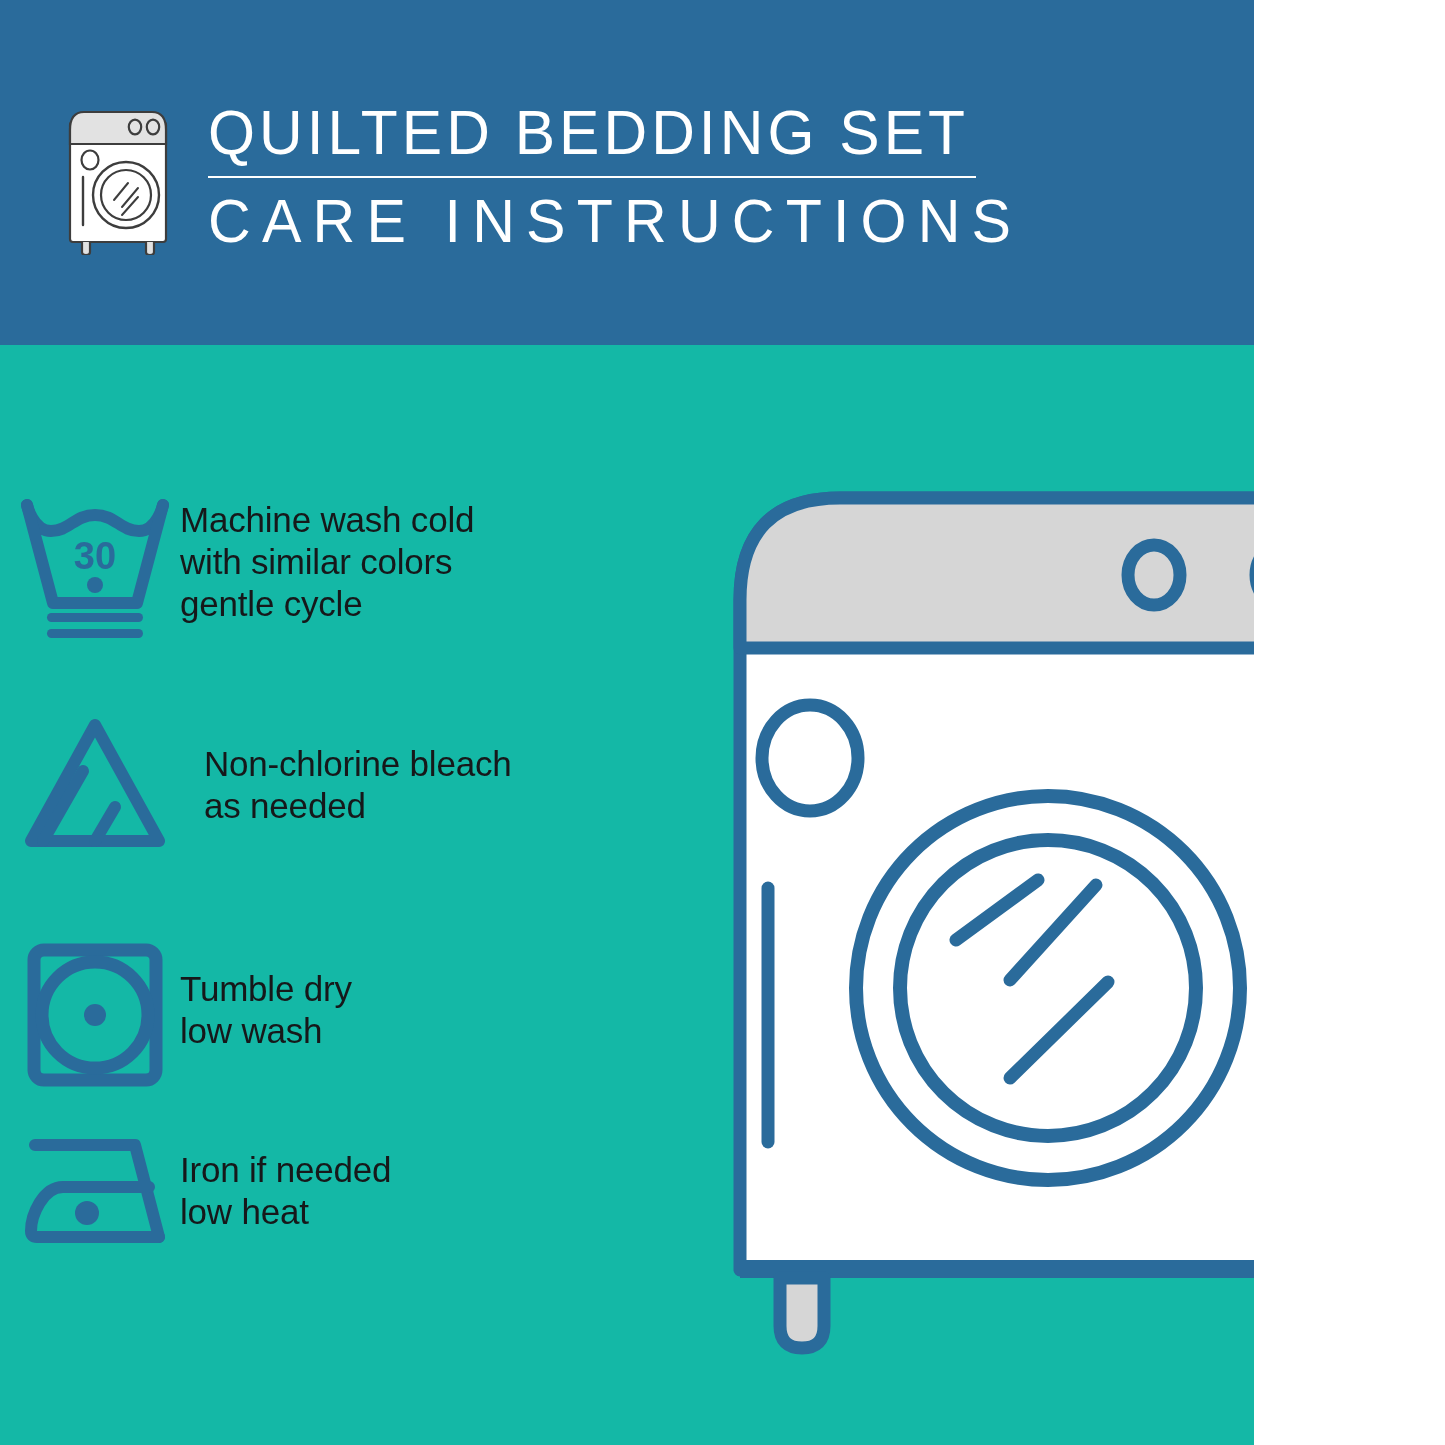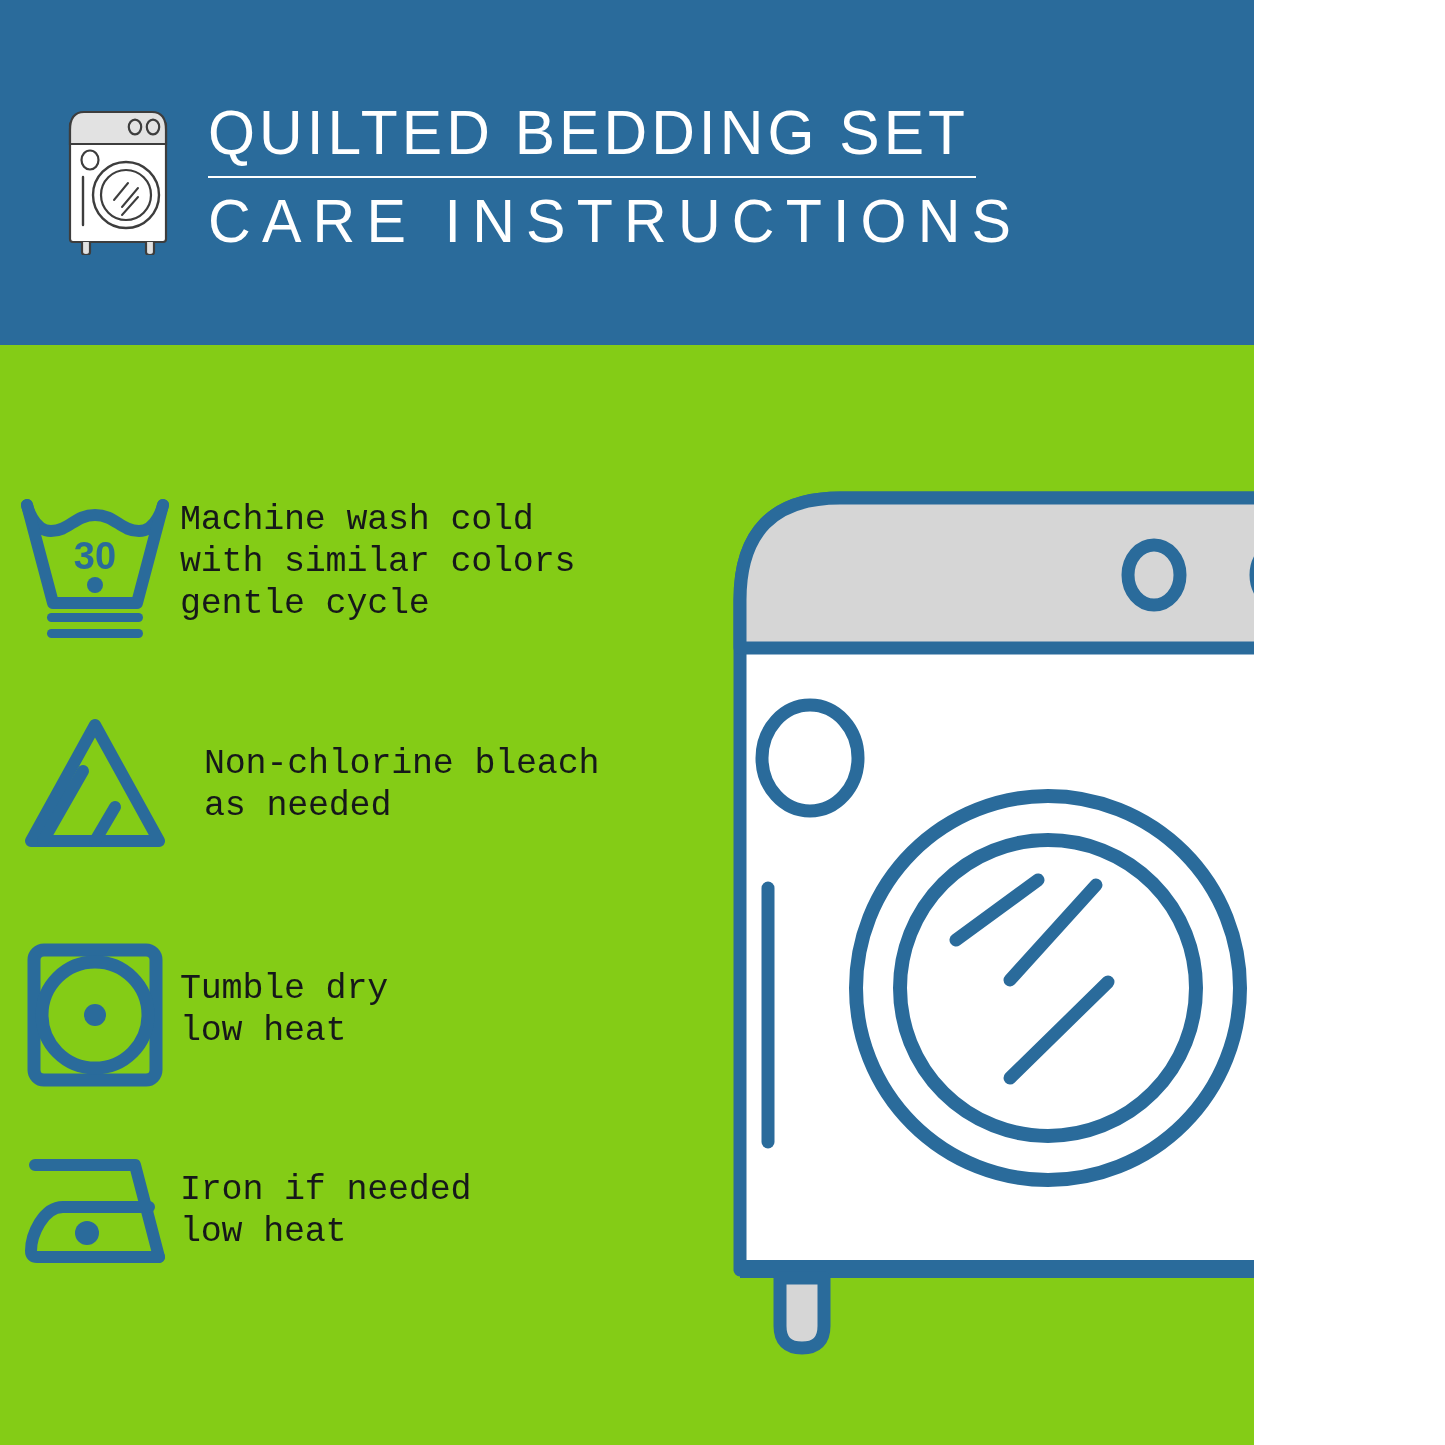--- a/index.html
+++ b/index.html
@@ -8,21 +8,21 @@
     padding: 0;
     background: #ffffff;
   }
   body {
     font-family: "Liberation Sans", sans-serif;
   }
   #page {
     position: relative;
     width: 1254px;
     height: 1445px;
-    background: #84cc16;
+    background: #14b8a6;
     overflow: hidden;
   }
 
   
   .header-band {
     position: absolute;
     left: 0;
     top: 0;
     width: 1445px;
     height: 345px;
@@ -82,33 +82,33 @@
   .care-row {
     position: absolute;
     left: 0;
     width: 700px;
     display: flex;
     align-items: flex-start;
   }
   .care-row.r0 { top: 146px; }
   .care-row.r1 { top: 370px; gap: 24px; }
   .care-row.r2 { top: 595px; }
-  .care-row.r3 { top: 800px; }
+  .care-row.r3 { top: 780px; }
 
   .care-icon-wrap {
     width: 180px;
     min-width: 180px;
     display: flex;
     justify-content: center;
     padding-left: 10px;
     box-sizing: border-box;
   }
   .care-text {
     color: #16181a;
-    font-family: Liberation Mono, monospace;
+    font-family: Liberation Sans, sans-serif;
     font-size: 35px;
     font-weight: 400;
     line-height: 42px;
     letter-spacing: -0.2px;
     padding-top: 4px;
     white-space: pre-line;
   }
   .care-row.r0 .care-text { padding-top: 8px; }
   .care-row.r1 .care-text { padding-top: 28px; }
   .care-row.r2 .care-text { padding-top: 28px; }
@@ -200,21 +200,21 @@
 
     <div class="care-row r2">
       <div class="care-icon-wrap">
         <svg width="150" height="150" viewBox="0 0 150 150" xmlns="http://www.w3.org/2000/svg">
           <rect x="14" y="10" width="122" height="130" rx="10" fill="none" stroke="#2a6b9b" stroke-width="13"></rect>
           <circle cx="75" cy="75" r="53" fill="none" stroke="#2a6b9b" stroke-width="13"></circle>
           <circle cx="75" cy="75" r="11" fill="#2a6b9b"></circle>
         </svg>
       </div>
       <div class="care-text">Tumble dry
-low heat</div>
+low wash</div>
     </div>
 
     <div class="care-row r3">
       <div class="care-icon-wrap">
         <svg width="165" height="130" viewBox="0 0 165 130" xmlns="http://www.w3.org/2000/svg">
           <g fill="none" stroke="#2a6b9b" stroke-width="12" stroke-linecap="round" stroke-linejoin="round">
             <path d="M22 20 L122 20 L146 112 L18 112 Z" stroke="none"></path>
             <path d="M22 20 L122 20 L146 112"></path>
             <path d="M136 62 L50 62 C30 62 18 90 18 106 C18 110 20 112 24 112 L146 112"></path>
           </g>

